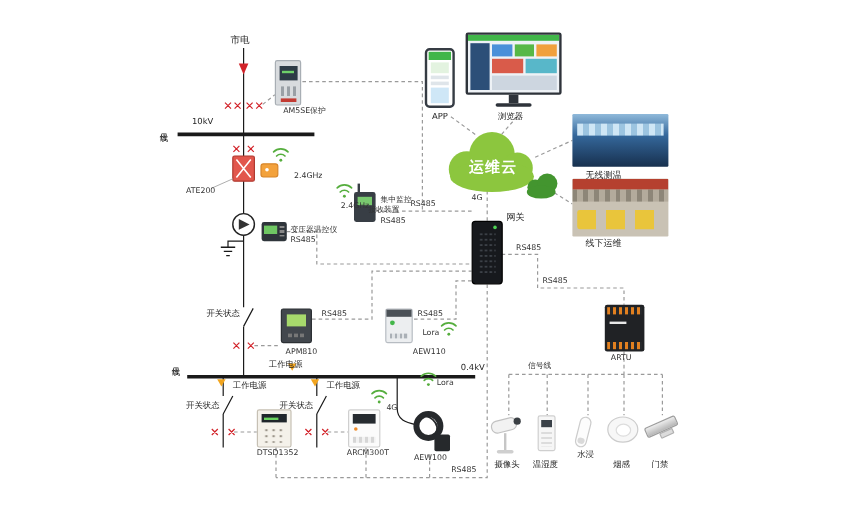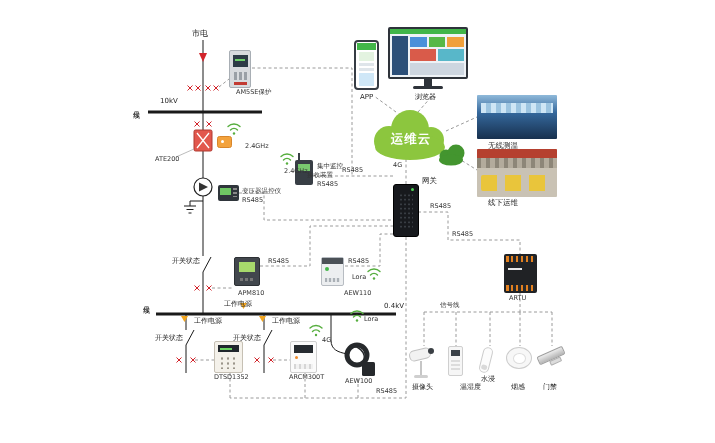--- a/index.html
+++ b/index.html
@@ -268,18 +268,18 @@
   <div class="lbl" style="left:360px;top:93px">APP</div>
   <div class="lbl" style="left:415px;top:93px">浏览器</div>
   <div class="lbl" style="left:488px;top:142px;font-size:7.5px">无线测温</div>
   <div class="lbl" style="left:488px;top:199px;font-size:7.5px">线下运维</div>
   <div class="lbl sm" style="left:430px;top:203px">RS485</div>
   <div class="lbl sm" style="left:452px;top:231px">RS485</div>
   <div class="lbl sm" style="left:376px;top:388px">RS485</div>
   <div class="lbl sm" style="left:509px;top:295px">ARTU</div>
   <div class="lbl sm" style="left:440px;top:302px">信号线</div>
   <div class="lbl" style="left:412px;top:383px">摄像头</div>
-  <div class="lbl" style="left:460px;top:383px">温湿度</div>
+  <div class="lbl" style="left:444px;top:383px">温湿度</div>
   <div class="lbl" style="left:481px;top:375px">水浸</div>
   <div class="lbl" style="left:511px;top:383px">烟感</div>
   <div class="lbl" style="left:543px;top:383px">门禁</div>
 
 </div>
 
 </body></html>

